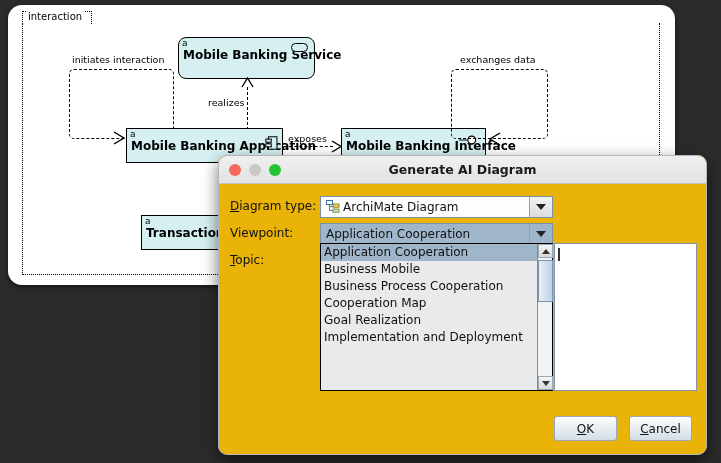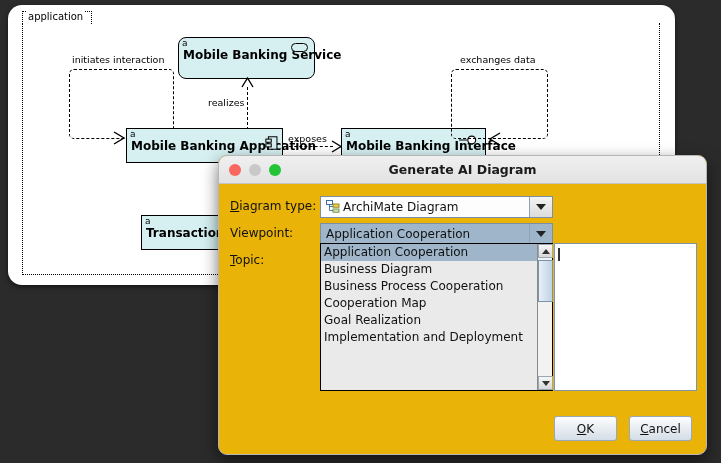--- a/index.html
+++ b/index.html
@@ -129,21 +129,21 @@
   #btn-cancel{ right:14px; }
 </style>
 </head>
 <body>
 
 <div id="canvas-panel">
   <div id="diagram-surface">
 
     <div class="grp-border"></div>
     <div class="grp-tab"></div>
-    <div class="grp-label">application</div>
+    <div class="grp-label">interaction</div>
 
     <div class="lbl" style="left:64px; top:49px;">initiates interaction</div>
     <div class="dash-box" style="left:61px; top:64px; width:105px; height:70px; border-radius:5px;"></div>
     <svg style="position:absolute; left:104px; top:125px; width:22px; height:16px;">
       <path d="M2,2 L12,8 L2,14" fill="none" stroke="#000" stroke-width="1.4"></path>
     </svg>
 
     <div class="el rounded" style="left:170px; top:32px; width:137px; height:42px;">
       <span class="tiny">a</span>
       <span class="nm">Mobile Banking Service</span>
@@ -236,21 +236,21 @@
     <span class="f-label"><u>T</u>opic:</span>
   </div>
 
   <div id="topic-field">
     <span id="topic-caret"></span>
   </div>
 
   <div id="popup">
     <div id="opts">
         <div class="opt hl">Application Cooperation</div>
-        <div class="opt">Business Diagram</div>
+        <div class="opt">Business Mobile</div>
         <div class="opt">Business Process Cooperation</div>
         <div class="opt">Cooperation Map</div>
         <div class="opt">Goal Realization</div>
         <div class="opt">Implementation and Deployment</div>
       </div>
     <div id="sbar">
       <div class="sb-btn" id="sb-up">
           <span class="tri-up"></span>
         </div>
       <div id="sb-thumb"></div>

